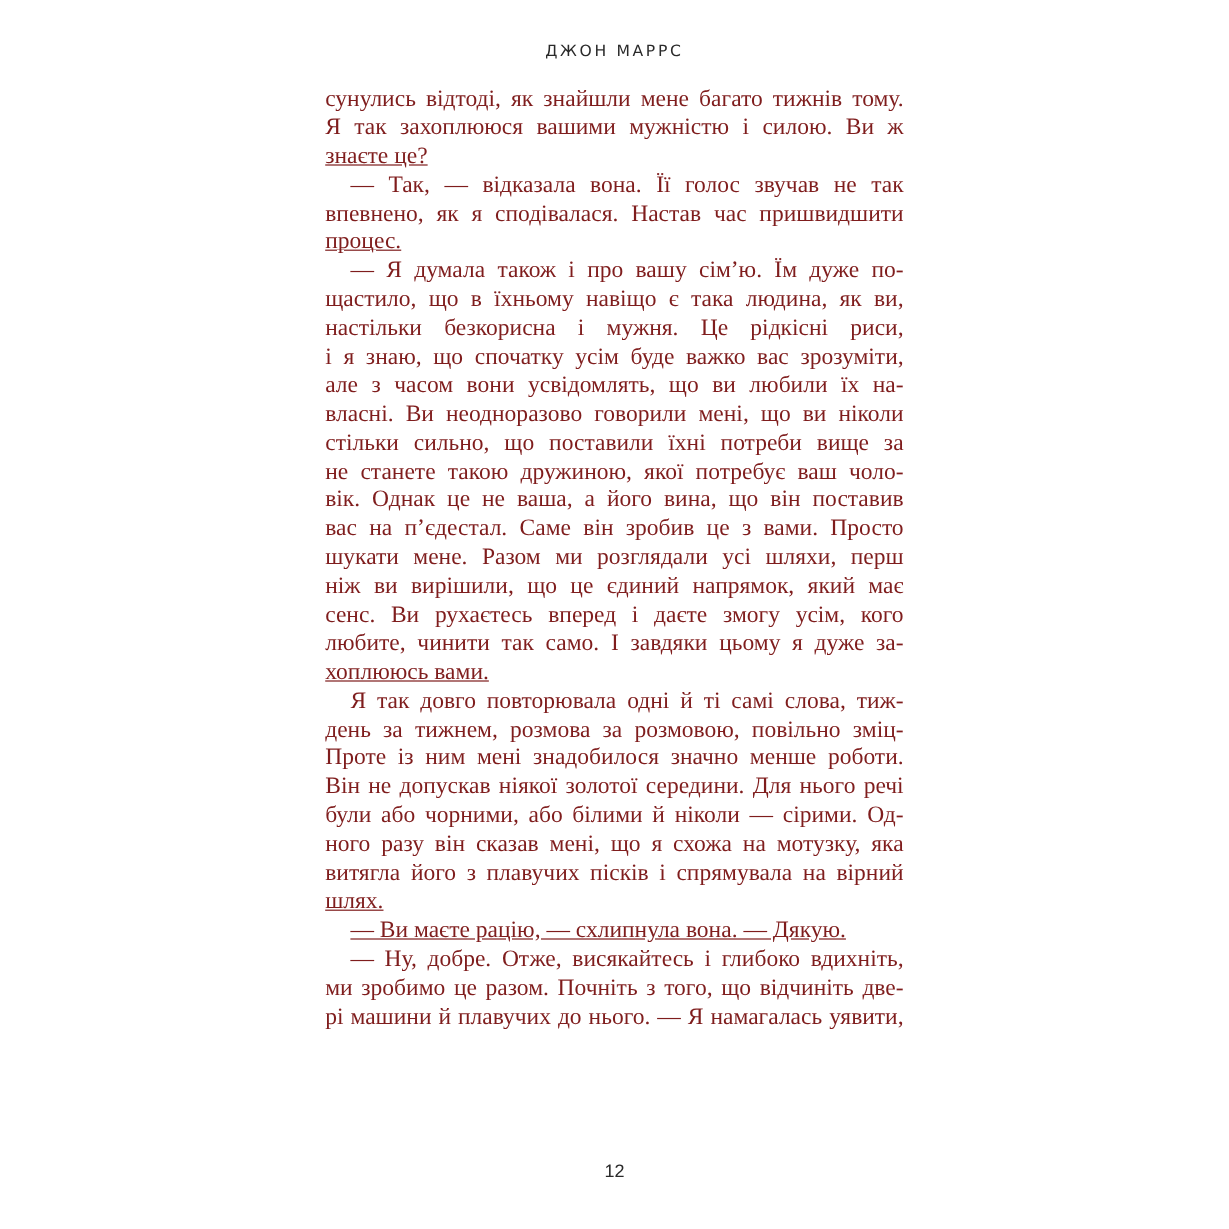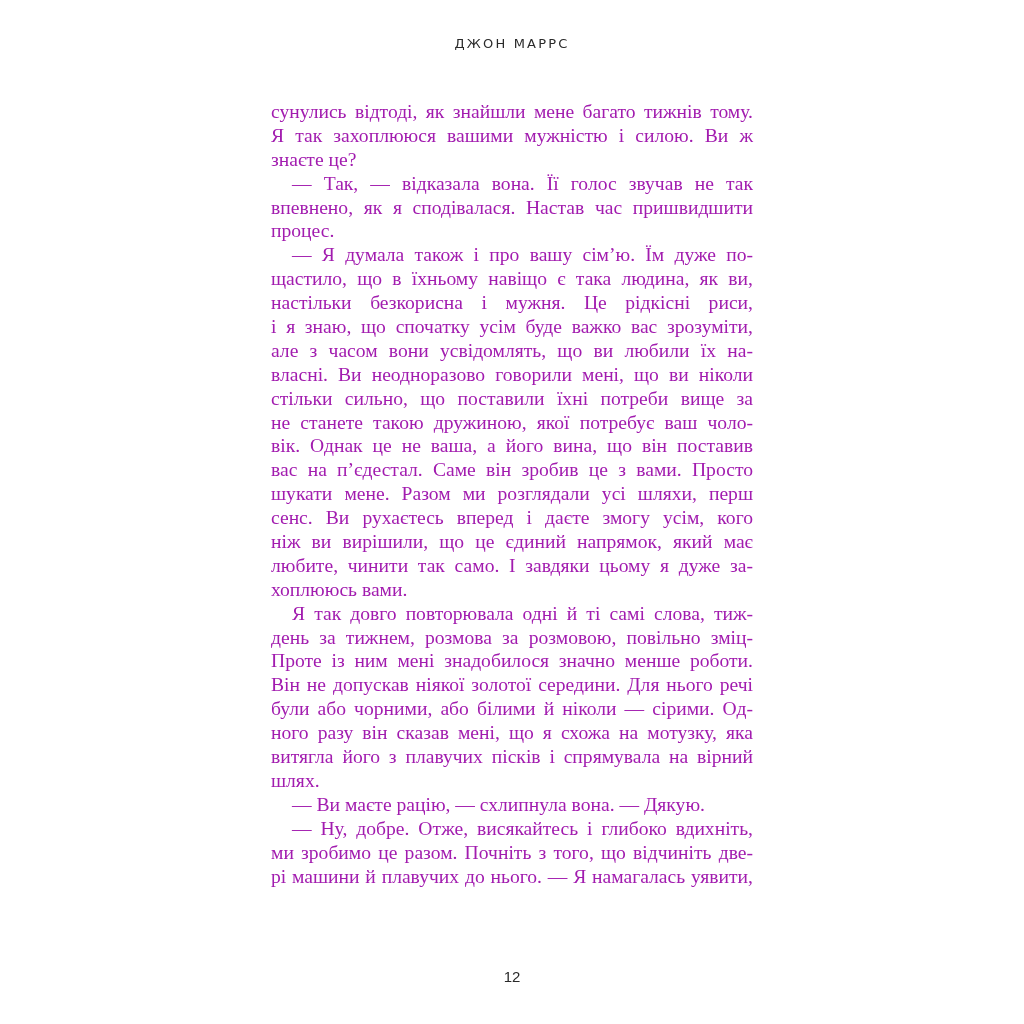--- a/index.html
+++ b/index.html
@@ -3,28 +3,28 @@
 <meta charset="utf-8">
 <style>
   html, body { margin: 0; padding: 0; background: #ffffff; }
   body { width: 1024px; height: 1024px; position: relative; overflow: hidden; }
   .page { position: absolute; left: 0; top: 0; width: 1024px; height: 884px; background: #fff; }
   .running-head {
     position: absolute; top: 36px; left: 0; width: 1024px; text-align: center;
     font-family: "DejaVu Sans", sans-serif; font-size: 13px; letter-spacing: 2.2px; color: #2a2a2a;
   }
   .body-text {
-    position: absolute; left: 271px; top: 100px; width: 482px;
-    font-family: "Liberation Serif", serif; font-size: 19.6px; color: #a21caf;
+    position: absolute; left: 271px; top: 71px; width: 482px;
+    font-family: "Liberation Serif", serif; font-size: 19.6px; color: #7f1d1d;
   }
   .line {
     height: 23.9px; line-height: 23.9px; white-space: nowrap;
     text-align: justify; text-align-last: justify;
   }
-  .line.last { text-align: left; text-align-last: left; }
+  .line.last { text-align: left; text-align-last: left; text-decoration: underline; }
   .line.indent { padding-left: 21px; }
   .folio {
     position: absolute; top: 968px; left: 0; width: 1024px; text-align: center;
     font-family: Liberation Sans, sans-serif; font-size: 15px; color: #2a2a2a;
   }
 </style>
 </head>
 <body>
 
 <div class="page">
@@ -41,22 +41,22 @@
     <div class="line">щастило, що в їхньому навіщо є така людина, як ви,</div>
     <div class="line">настільки безкорисна і мужня. Це рідкісні риси,</div>
     <div class="line">і я знаю, що спочатку усім буде важко вас зрозуміти,</div>
     <div class="line">але з часом вони усвідомлять, що ви любили їх на-</div>
     <div class="line">власні. Ви неодноразово говорили мені, що ви ніколи</div>
     <div class="line">стільки сильно, що поставили їхні потреби вище за</div>
     <div class="line">не станете такою дружиною, якої потребує ваш чоло-</div>
     <div class="line">вік. Однак це не ваша, а його вина, що він поставив</div>
     <div class="line">вас на п’єдестал. Саме він зробив це з вами. Просто</div>
     <div class="line">шукати мене. Разом ми розглядали усі шляхи, перш</div>
+    <div class="line">ніж ви вирішили, що це єдиний напрямок, який має</div>
     <div class="line">сенс. Ви рухаєтесь вперед і даєте змогу усім, кого</div>
-    <div class="line">ніж ви вирішили, що це єдиний напрямок, який має</div>
     <div class="line">любите, чинити так само. І завдяки цьому я дуже за-</div>
     <div class="line last">хоплююсь вами.</div>
     <div class="line indent">Я так довго повторювала одні й ті самі слова, тиж-</div>
     <div class="line">день за тижнем, розмова за розмовою, повільно зміц-</div>
     <div class="line">Проте із ним мені знадобилося значно менше роботи.</div>
     <div class="line">Він не допускав ніякої золотої середини. Для нього речі</div>
     <div class="line">були або чорними, або білими й ніколи — сірими. Од-</div>
     <div class="line">ного разу він сказав мені, що я схожа на мотузку, яка</div>
     <div class="line">витягла його з плавучих пісків і спрямувала на вірний</div>
     <div class="line last">шлях.</div>

